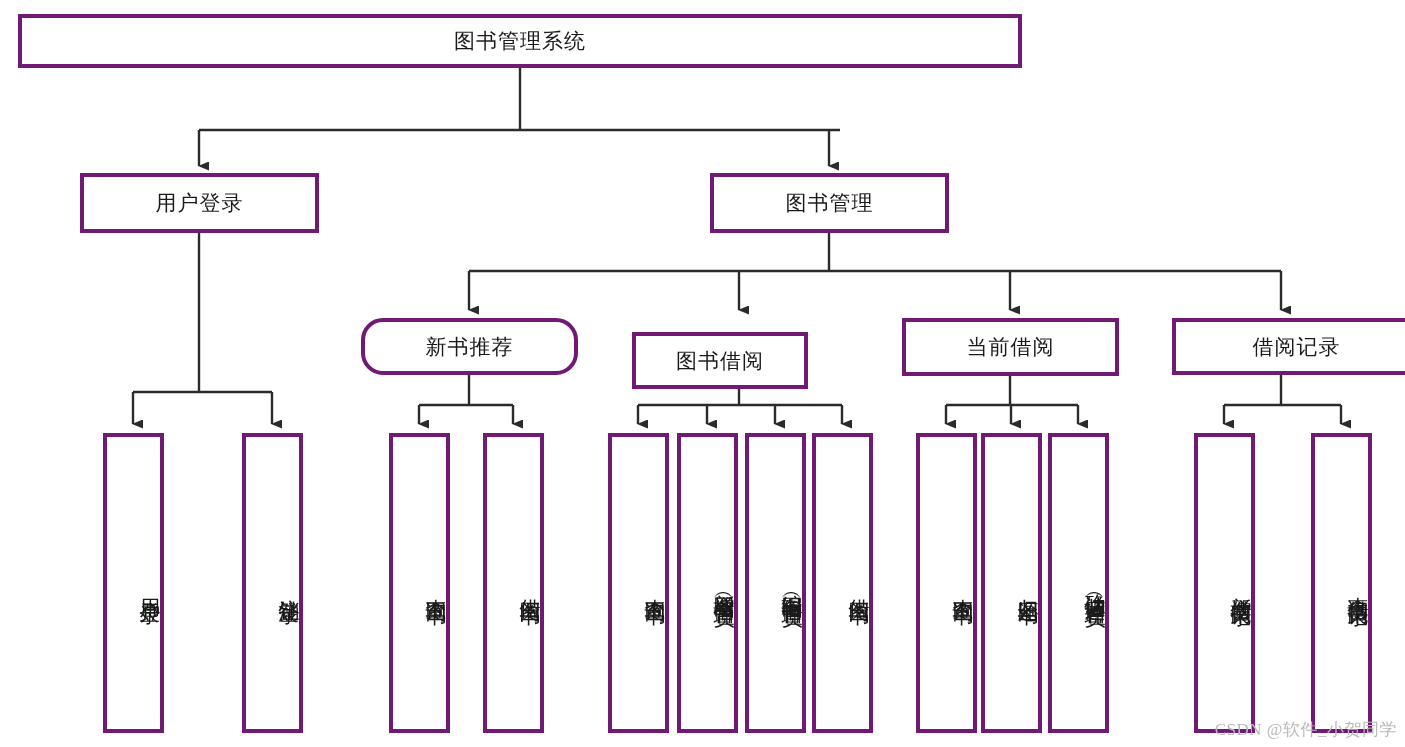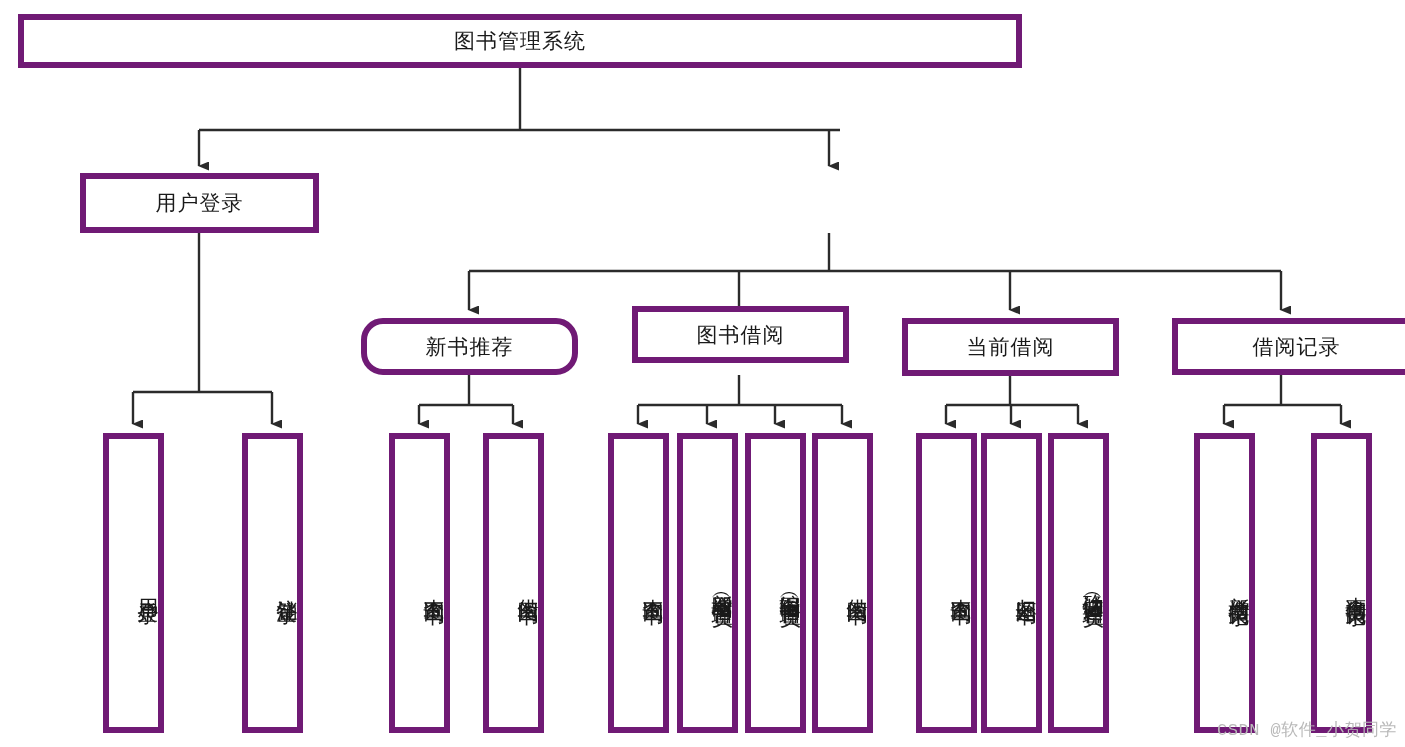--- a/index.html
+++ b/index.html
@@ -19,21 +19,21 @@
     position: absolute;
     left: 0;
     top: 0;
     width: 1405px;
     height: 747px;
     pointer-events: none;
   }
   .node {
     position: absolute;
     box-sizing: border-box;
-    border: 6px solid #701a75;
+    border: 4px solid #701a75;
     background: #ffffff;
     display: flex;
     align-items: center;
     justify-content: center;
     color: #1a1a1a;
   }
   .node.h {
     font-size: 21px;
     letter-spacing: 1px;
   }
@@ -52,21 +52,21 @@
     text-orientation: upright;
     display: block;
     white-space: nowrap;
   }
   .watermark {
     position: absolute;
     right: 8px;
     bottom: 6px;
     font-size: 17px;
     color: #b9b9b9;
-    font-family: Liberation Mono, monospace;
+    font-family: Liberation Serif, serif;
     white-space: nowrap;
     letter-spacing: 0.5px;
   }
 </style>
 </head>
 <body>
 
 <div id="canvas">
 
   <svg class="wires" viewBox="0 0 1405 747" xmlns="http://www.w3.org/2000/svg">
@@ -119,25 +119,28 @@
     </g>
   </svg>
 
   <div class="node h" style="left:18px; top:14px; width:1004px; height:54px;">
     <span>图书管理系统</span>
   </div>
 
   <div class="node h" style="left:80px; top:173px; width:239px; height:60px;">
     <span>用户登录</span>
   </div>
+  <div class="node h" style="left:710px; top:173px; width:239px; height:60px;">
+    <span>图书管理</span>
+  </div>
 
   <div class="node h" style="left:361px; top:318px; width:217px; height:57px;border-radius:22px;">
     <span>新书推荐</span>
   </div>
-  <div class="node h" style="left:632px; top:306px; width:217px; height:57px;">
+  <div class="node h" style="left:632px; top:332px; width:176px; height:57px;">
     <span>图书借阅</span>
   </div>
   <div class="node h" style="left:902px; top:318px; width:217px; height:58px;">
     <span>当前借阅</span>
   </div>
   <div class="node h" style="left:1172px; top:318px; width:249px; height:57px;">
     <span>借阅记录</span>
   </div>
 
   <div class="node v" style="left:103px; top:433px; width:61px; height:300px;">

